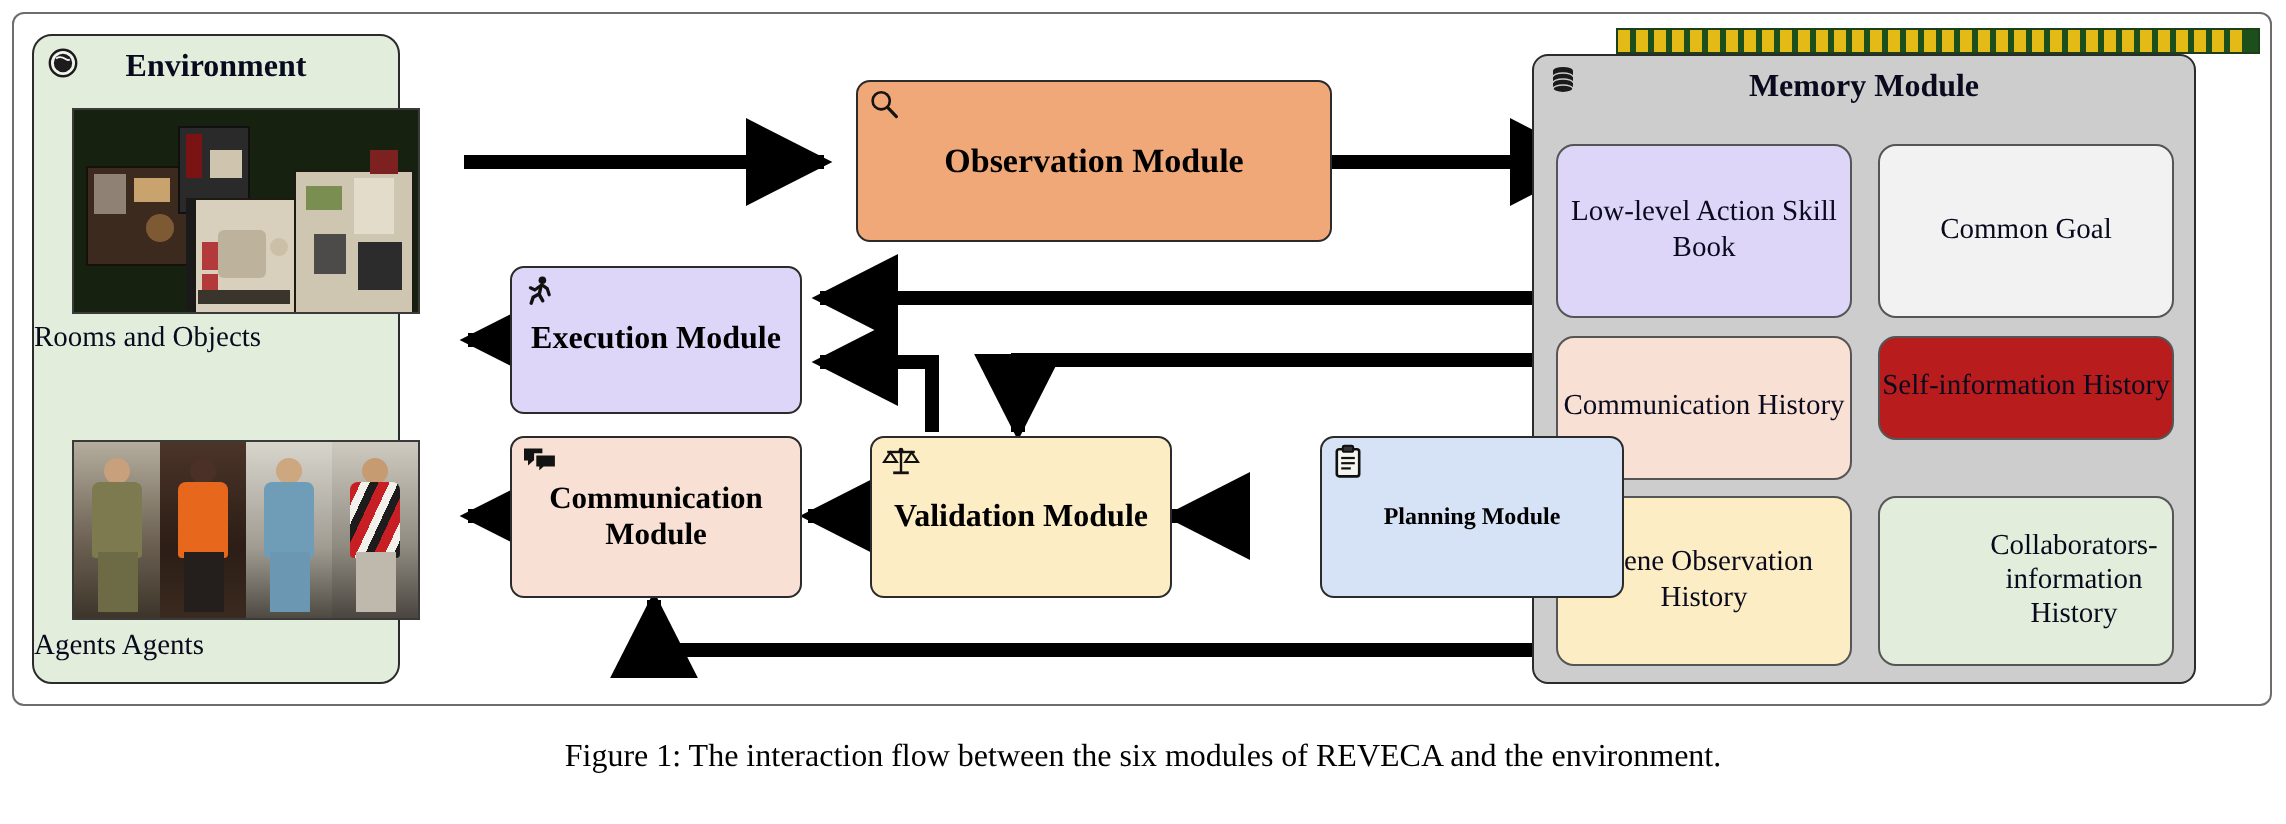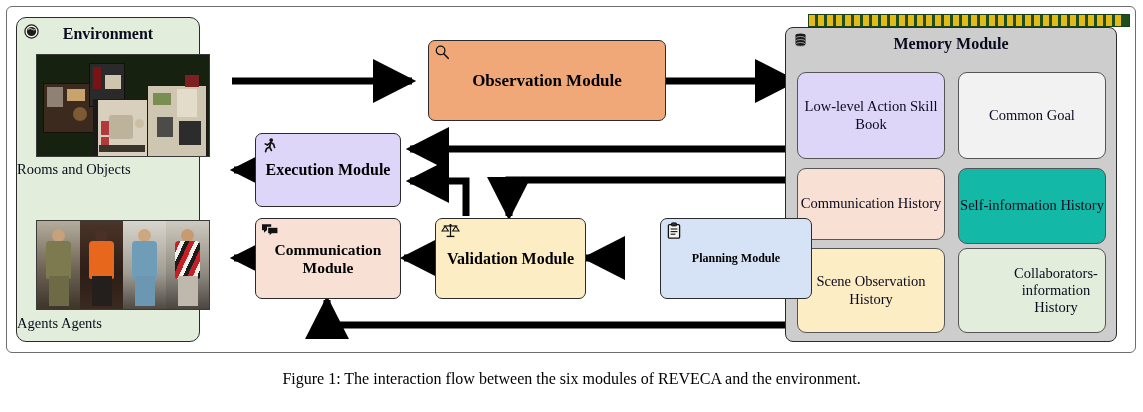--- a/index.html
+++ b/index.html
@@ -138,21 +138,21 @@
     border-radius: 4px 4px 2px 2px;
   }
   .agent .legs {
     position: absolute; left: 50%; top: 55px;
     width: 20px; height: 30px; margin-left: -10px;
   }
 
   
   .mem-panel {
     position: absolute;
-    left: 785px;
+    left: 766px;
     top: 27px;
     width: 332px;
     height: 315px;
     background: #cdcdcd;
     border: 1.6px solid #2b2b2b;
     border-radius: 8px;
     box-sizing: border-box;
     z-index: 25;
   }
   .mem-stripe {
@@ -452,21 +452,21 @@
     <div class="mem-cell" style="left:11px; top:44px; width:148px; height:87px; background:#ddd6f8;">
       <span>Low-level Action Skill Book</span>
     </div>
     <div class="mem-cell" style="left:172px; top:44px; width:148px; height:87px; background:#f2f2f2;">
       <span>Common Goal</span>
     </div>
 
     <div class="mem-cell" style="left:11px; top:140px; width:148px; height:72px; background:#f8e0d4;">
       <span>Communication History</span>
     </div>
-    <div class="mem-cell" style="left:172px; top:140px; width:148px; height:76px; background:#14b8a6;">
+    <div class="mem-cell" style="left:172px; top:140px; width:148px; height:52px; background:#b91c1c;">
       <span>Self-information History</span>
     </div>
 
     <div class="mem-cell" style="left:11px; top:220px; width:148px; height:85px; background:#fcedc4;">
       <span>Scene Observation History</span>
     </div>
     <div class="mem-cell" style="left:172px; top:220px; width:148px; height:85px; background:#e2eedb;padding-left:48px;">
       <span>Collaborators-information History</span>
     </div>
   </div>

